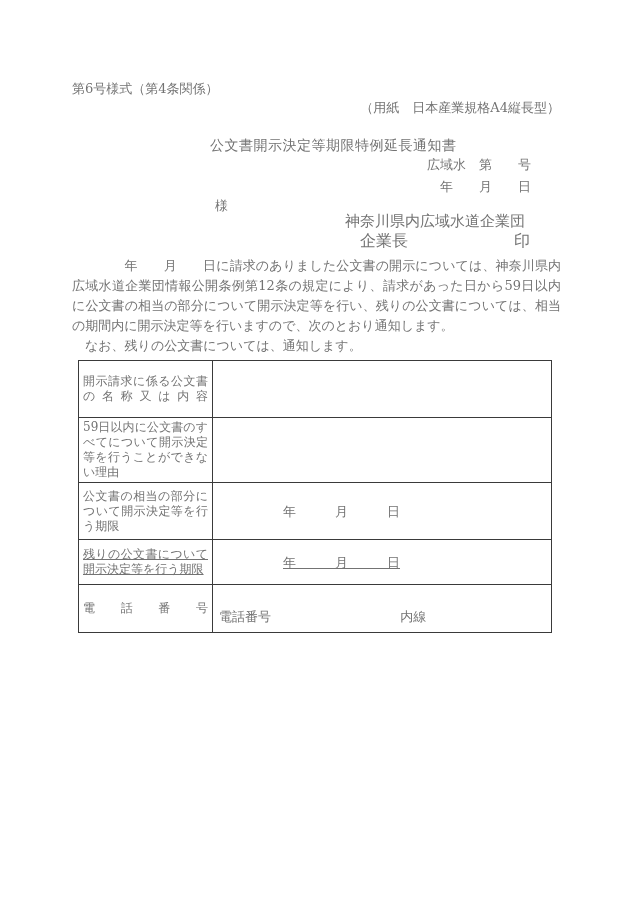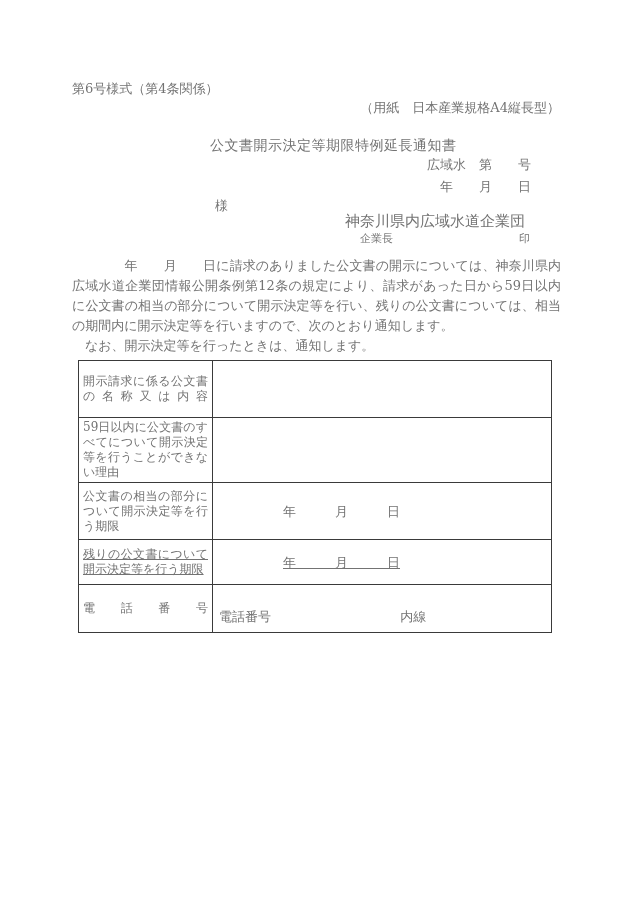--- a/index.html
+++ b/index.html
@@ -16,21 +16,21 @@
   }
   .abs { position: absolute; }
 
   .form-number   { left: 72px;  top: 80px;  font-size: 13px; }
   .paper-note    { right: 70px; top: 99px;  font-size: 13px; }
   .doc-title     { left: 210px; top: 137px; font-size: 14px; letter-spacing: 0.5px; }
   .doc-number    { right: 99px; top: 156px; font-size: 13px; }
   .date-line     { right: 99px; top: 178px; font-size: 13px; }
   .addressee     { left: 215px; top: 197px; font-size: 13px; }
   .issuer-org    { left: 345px; top: 212px; font-size: 15px; }
-  .issuer-line   { left: 360px; top: 231px; width: 170px; font-size: 11px;
+  .issuer-line   { left: 360px; top: 231px; width: 170px; font-size: 16px;
                    display: flex; justify-content: space-between; }
 
   .body-text {
     left: 72px; top: 256px; width: 489px;
     font-size: 13px; line-height: 20px;
     text-align: justify;
   }
   .body-text p { margin: 0; }
 
   table.notice-table {
@@ -82,21 +82,21 @@
   <div class="abs date-line">年　　月　　日</div>
   <div class="abs addressee">様</div>
   <div class="abs issuer-org">神奈川県内広域水道企業団</div>
   <div class="abs issuer-line">
     <span>企業長</span>
     <span>印</span>
   </div>
 
   <div class="abs body-text">
     <p>　　　　年　　月　　日に請求のありました公文書の開示については、神奈川県内広域水道企業団情報公開条例第12条の規定により、請求があった日から59日以内に公文書の相当の部分について開示決定等を行い、残りの公文書については、相当の期間内に開示決定等を行いますので、次のとおり通知します。</p>
-    <p>　なお、開示決定等を行ったときは、通知します。</p>
+    <p>　なお、残りの公文書については、通知します。</p>
   </div>
 
   <table class="notice-table">
     <tbody>
       <tr class="row-1">
         <td class="label-cell justify-last">開示請求に係る公文書の名称又は内容</td>
         <td class="value-cell"></td>
       </tr>
       <tr class="row-2">
         <td class="label-cell">59日以内に公文書のすべてについて開示決定等を行うことができない理由</td>

